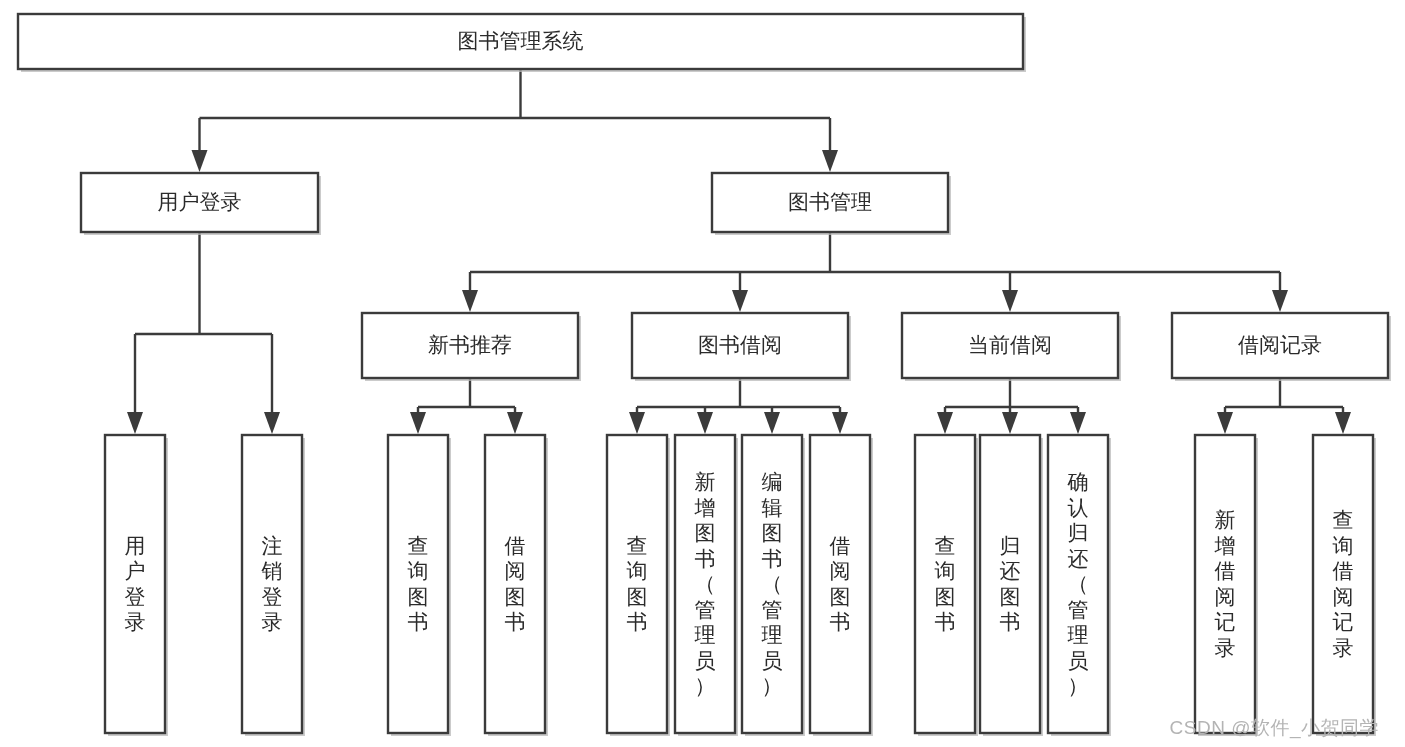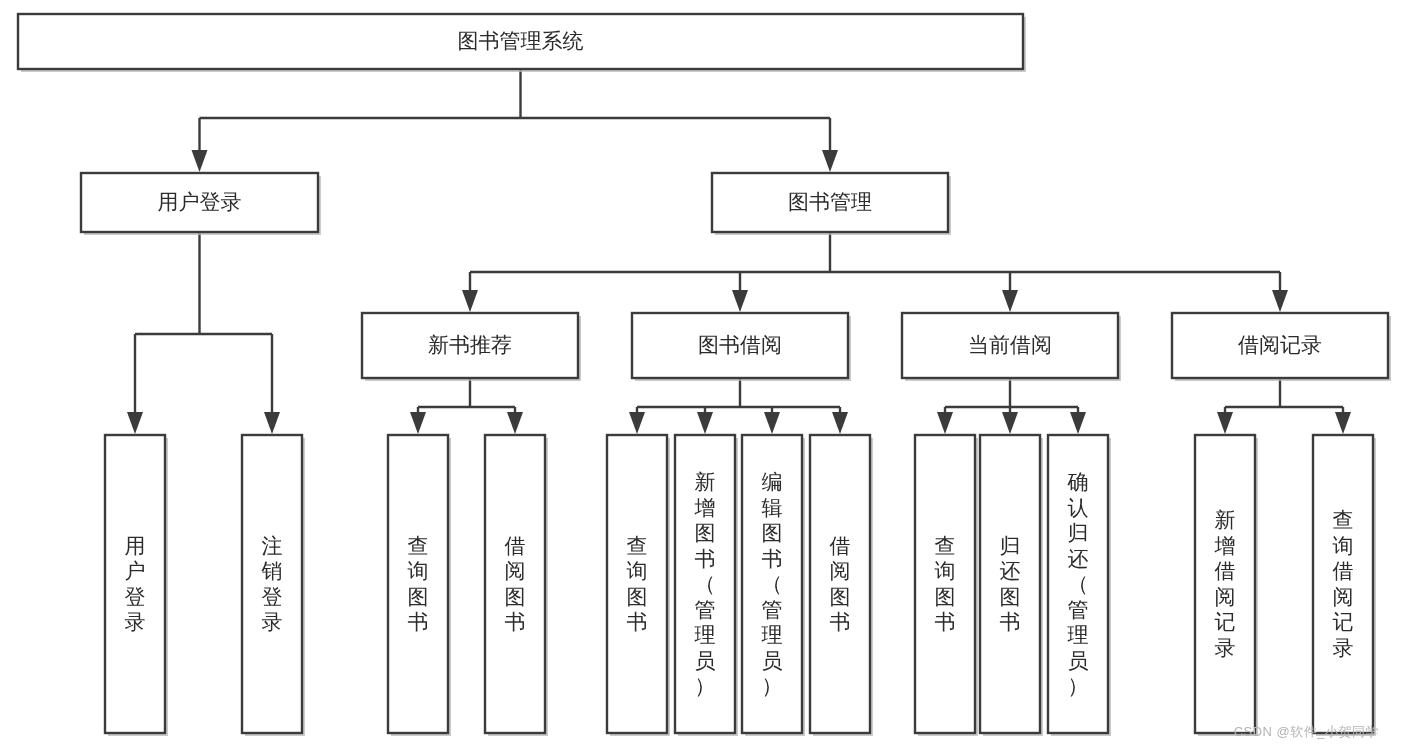--- a/index.html
+++ b/index.html
@@ -59,21 +59,21 @@
     font-family: "Liberation Sans", "DejaVu Sans", sans-serif;
     font-size: 21px;
     fill: #2b2b2b;
     text-anchor: middle;
   }
   .watermark {
     position: absolute;
     right: 8px;
     bottom: 6px;
     font-family: "Liberation Sans", "DejaVu Sans", sans-serif;
-    font-size: 13px;
+    font-size: 19px;
     color: #b4b4b4;
     white-space: nowrap;
     letter-spacing: .5px;
     user-select: none;
   }
 </style>
 </head>
 <body>
 
 <div id="diagram-root">

